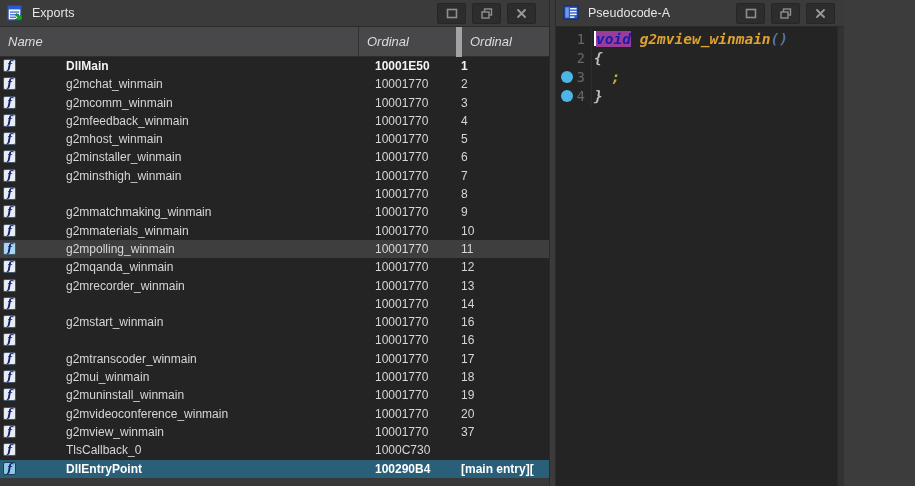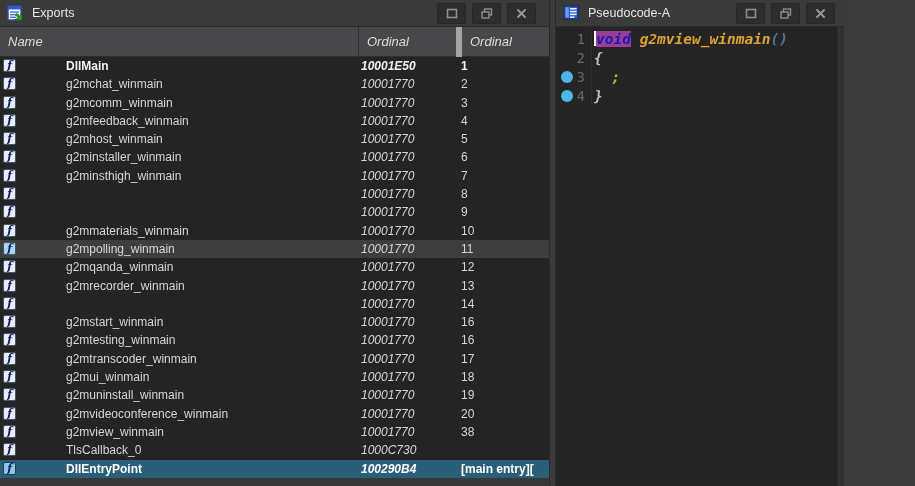--- a/index.html
+++ b/index.html
@@ -33,21 +33,21 @@
   .th-addr{left:358px;padding-left:8px;border-left:1px solid #323234;}
   .th-ord{left:456px;padding-left:8px;border-left:6px solid #a3a3a3;}
 
   .tbody{position:absolute;top:57px;left:0;width:549px;height:421px;overflow:hidden;background:#242424;}
   .row{position:relative;height:18.3px;width:549px;overflow:hidden;color:#d6d6d6;font-size:12px;cursor:default;}
   .row.bold{font-weight:bold;color:#f2f2f2;}
   .row.current{background:#3e3e3e;}
   .row.selected{background:var(--accent-selected-row);color:#ffffff;}
   .cell{position:absolute;top:0;line-height:18.3px;white-space:nowrap;}
   .cell.name{left:26px;padding-left:40px;}
-  .cell.addr{left:361px;font-style:italic;}
+  .cell.addr{left:375px;}
   .cell.ord{left:461px;}
   .ficon{position:absolute;left:3px;top:2px;width:13px;height:13px;background:#e9edf3;
          border:1px solid #46566a;border-radius:2px;box-sizing:border-box;
          font-family:"DejaVu Serif",serif;font-style:italic;font-weight:bold;font-size:11px;
          line-height:11px;text-align:center;color:#13206e;}
   .row.current .ficon{background:#a7d6ef;}
   .row.selected .ficon{background:#8fc6e2;border-color:#1d3d52;}
   .bottomstrip{position:absolute;left:0;bottom:0;width:549px;height:8px;background:#383838;}
 
   
@@ -152,20 +152,21 @@
           <span class="cell addr">10001770</span>
           <span class="cell ord">7</span>
         </div>
         <div class="row">
           <span class="ficon">f</span>
           <span class="cell addr">10001770</span>
           <span class="cell ord">8</span>
         </div>
         <div class="row">
           <span class="ficon">f</span>
+          <span class="cell name">g2mmatchmaking_winmain</span>
           <span class="cell addr">10001770</span>
           <span class="cell ord">9</span>
         </div>
         <div class="row">
           <span class="ficon">f</span>
           <span class="cell name">g2mmaterials_winmain</span>
           <span class="cell addr">10001770</span>
           <span class="cell ord">10</span>
         </div>
         <div class="row current">
@@ -192,21 +193,20 @@
           <span class="cell ord">14</span>
         </div>
         <div class="row">
           <span class="ficon">f</span>
           <span class="cell name">g2mstart_winmain</span>
           <span class="cell addr">10001770</span>
           <span class="cell ord">16</span>
         </div>
         <div class="row">
           <span class="ficon">f</span>
-          <span class="cell name">g2mtesting_winmain</span>
           <span class="cell addr">10001770</span>
           <span class="cell ord">16</span>
         </div>
         <div class="row">
           <span class="ficon">f</span>
           <span class="cell name">g2mtranscoder_winmain</span>
           <span class="cell addr">10001770</span>
           <span class="cell ord">17</span>
         </div>
         <div class="row">
@@ -224,21 +224,21 @@
         <div class="row">
           <span class="ficon">f</span>
           <span class="cell name">g2mvideoconference_winmain</span>
           <span class="cell addr">10001770</span>
           <span class="cell ord">20</span>
         </div>
         <div class="row">
           <span class="ficon">f</span>
           <span class="cell name">g2mview_winmain</span>
           <span class="cell addr">10001770</span>
-          <span class="cell ord">38</span>
+          <span class="cell ord">37</span>
         </div>
         <div class="row">
           <span class="ficon">f</span>
           <span class="cell name">TlsCallback_0</span>
           <span class="cell addr">1000C730</span>
           <span class="cell ord"></span>
         </div>
         <div class="row bold selected">
           <span class="ficon">f</span>
           <span class="cell name">DllEntryPoint</span>

